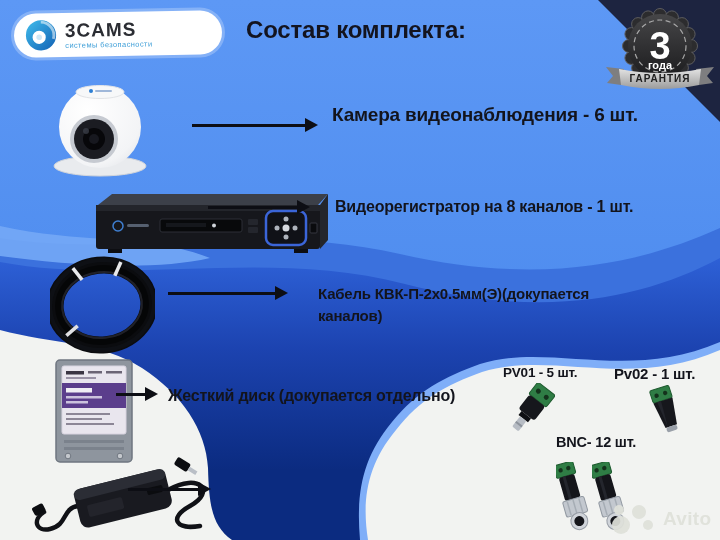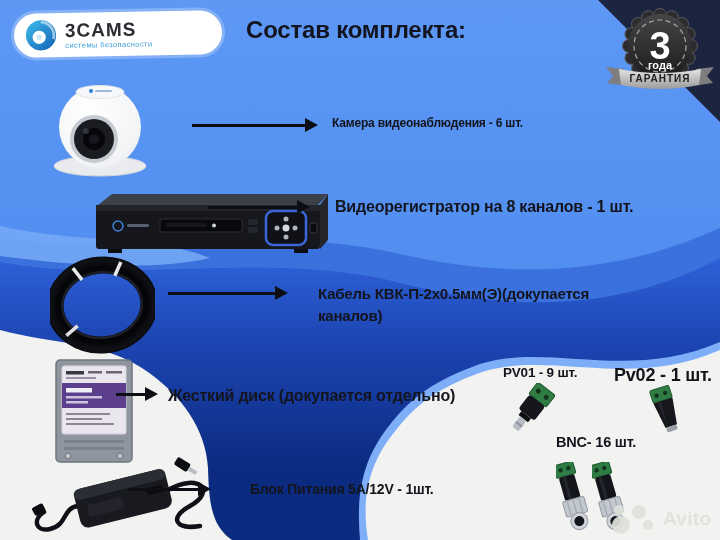--- a/index.html
+++ b/index.html
@@ -13,27 +13,27 @@
              border-radius:22px;display:flex;align-items:center;gap:7px;padding:0 10px;box-sizing:border-box;
              transform:rotate(-1deg);box-shadow:0 0 0 3px rgba(255,255,255,.25);}
   .logo-txt{display:flex;flex-direction:column;line-height:1;}
   .brand-name{font-weight:700;font-size:19px;letter-spacing:1px;color:#2b2d33;}
   .brand-tag{font-size:7.5px;color:#3f9fd8;letter-spacing:.4px;margin-top:2px;}
   
   .page-title{position:absolute;left:246px;top:16px;font-size:24px;font-weight:700;
               color:#13141f;letter-spacing:-.2px;white-space:nowrap;}
   
   .lbl{position:absolute;font-weight:700;color:#13141c;letter-spacing:-.2px;white-space:nowrap;}
-  .lbl-camera{left:332px;top:116px;font-size:12px;}
+  .lbl-camera{left:332px;top:104px;font-size:19px;}
   .lbl-dvr{left:335px;top:198px;font-size:16px;}
   .lbl-cable{left:318px;top:283px;font-size:15px;width:300px;white-space:normal;line-height:1.45;}
   .lbl-hdd{left:168px;top:387px;font-size:16px;}
   .lbl-psu{left:250px;top:481px;font-size:14px;}
   .lbl-pv01{left:503px;top:365px;font-size:13.5px;}
-  .lbl-pv02{left:614px;top:365px;font-size:18px;}
+  .lbl-pv02{left:614px;top:365px;font-size:15px;}
   .lbl-bnc{left:556px;top:434px;font-size:14.5px;}
   
   .arrow{position:absolute;height:3px;background:#0d0e14;}
   .arrow::after{content:"";position:absolute;right:-13px;top:-6px;width:0;height:0;
                 border-left:13px solid #0d0e14;border-top:7.5px solid transparent;border-bottom:7.5px solid transparent;}
   .arr-camera{left:192px;top:124px;width:113px;}
   .arr-dvr{left:208px;top:206px;width:89px;}
   .arr-cable{left:168px;top:292px;width:107px;}
   .arr-hdd{left:116px;top:393px;width:29px;}
   .arr-psu{left:128px;top:488px;width:70px;}
@@ -223,25 +223,24 @@
   <div class="arrow arr-camera"></div>
   <div class="arrow arr-dvr"></div>
   <div class="arrow arr-cable"></div>
   <div class="arrow arr-hdd"></div>
   <div class="arrow arr-psu"></div>
 
   <div class="lbl lbl-camera">Камера видеонаблюдения - 6 шт.</div>
   <div class="lbl lbl-dvr">Видеорегистратор на 8 каналов - 1 шт.</div>
   <div class="lbl lbl-cable">Кабель КВК-П-2х0.5мм(Э)(докупается каналов)</div>
   <div class="lbl lbl-hdd">Жесткий диск (докупается отдельно)</div>
-  <div class="lbl lbl-psu">Блок Питания 5А/12V - 1шт.</div>
-
-  <div class="lbl lbl-pv01">PV01 - 9 шт.</div>
+
+  <div class="lbl lbl-pv01">PV01 - 5 шт.</div>
   <div class="lbl lbl-pv02">Pv02 - 1 шт.</div>
-  <div class="lbl lbl-bnc">BNC- 16 шт.</div>
+  <div class="lbl lbl-bnc">BNC- 12 шт.</div>
 
   <svg class="abs" style="left:505px;top:383px;" width="50" height="55" viewBox="0 0 50 55">
     <g transform="rotate(38 25 27)">
       <rect x="14" y="0" width="22" height="15" rx="2" fill="#2f7d45" stroke="#1d5a2e"></rect>
       <circle cx="20" cy="7" r="2.5" fill="#14321c"></circle>
         <circle cx="30" cy="7" r="2.5" fill="#14321c"></circle>
       <rect x="15" y="15" width="20" height="18" rx="3" fill="#16171c"></rect>
       <rect x="19" y="33" width="12" height="5" fill="#0e0f13"></rect>
       <rect x="21" y="38" width="8" height="13" rx="1.5" fill="#b7bcc4"></rect>
       <rect x="21" y="44" width="8" height="2" fill="#8d939c"></rect>

